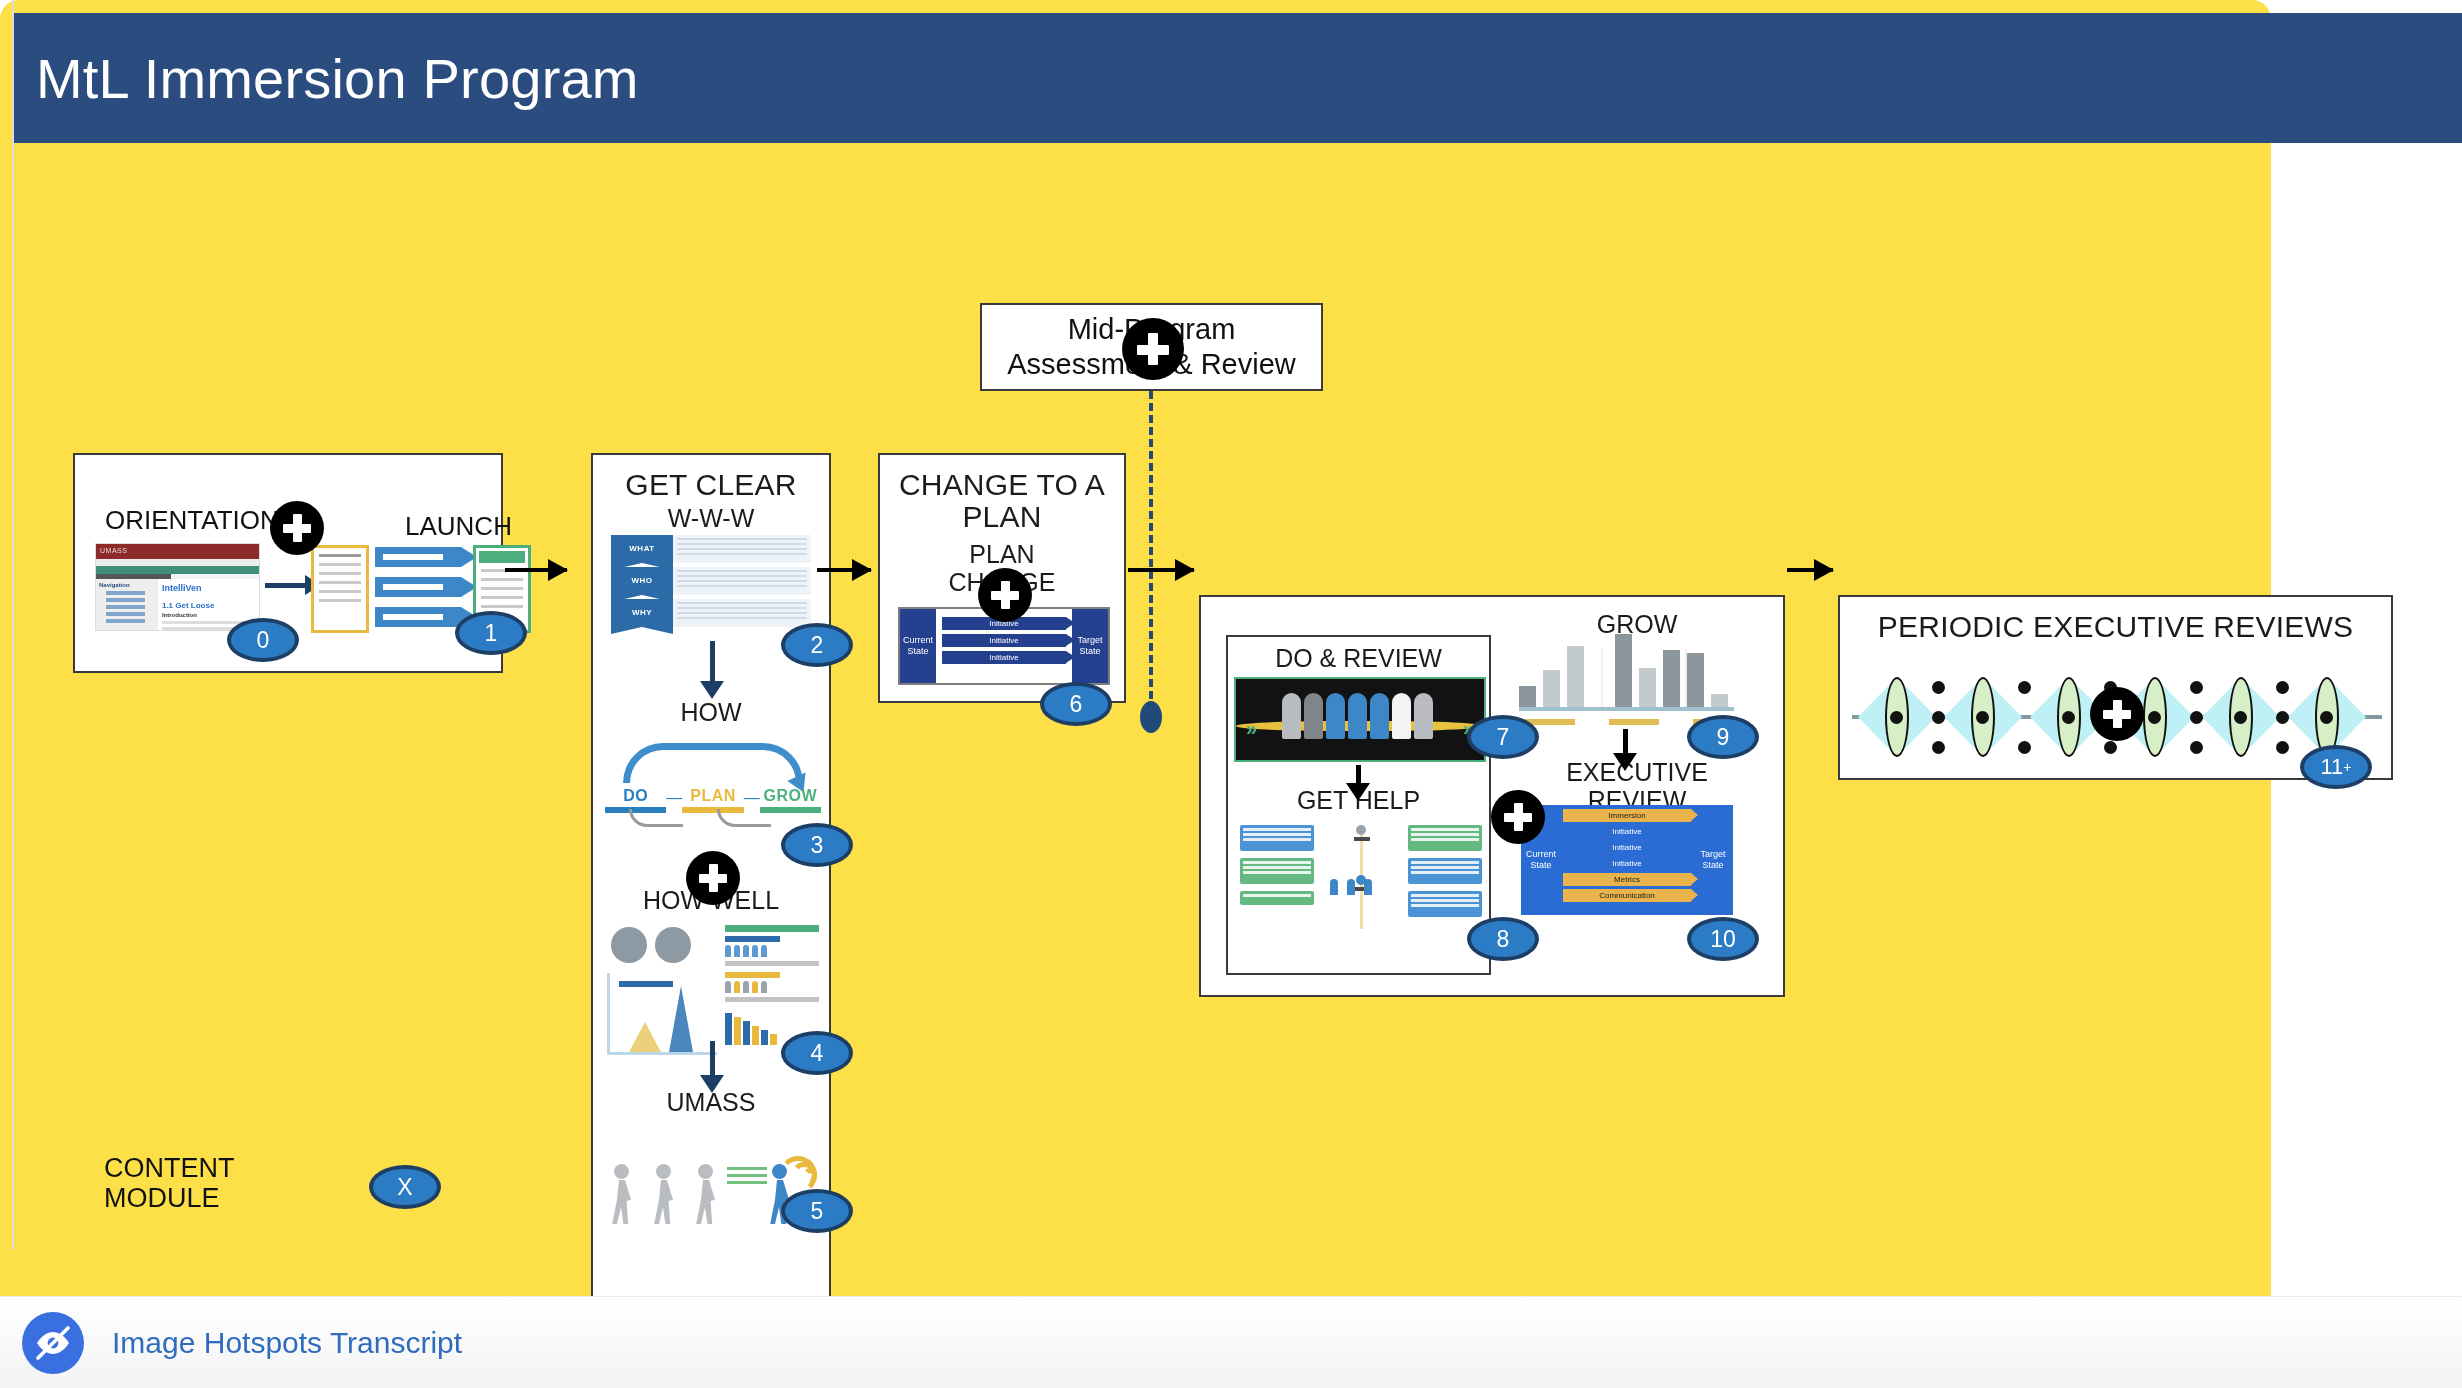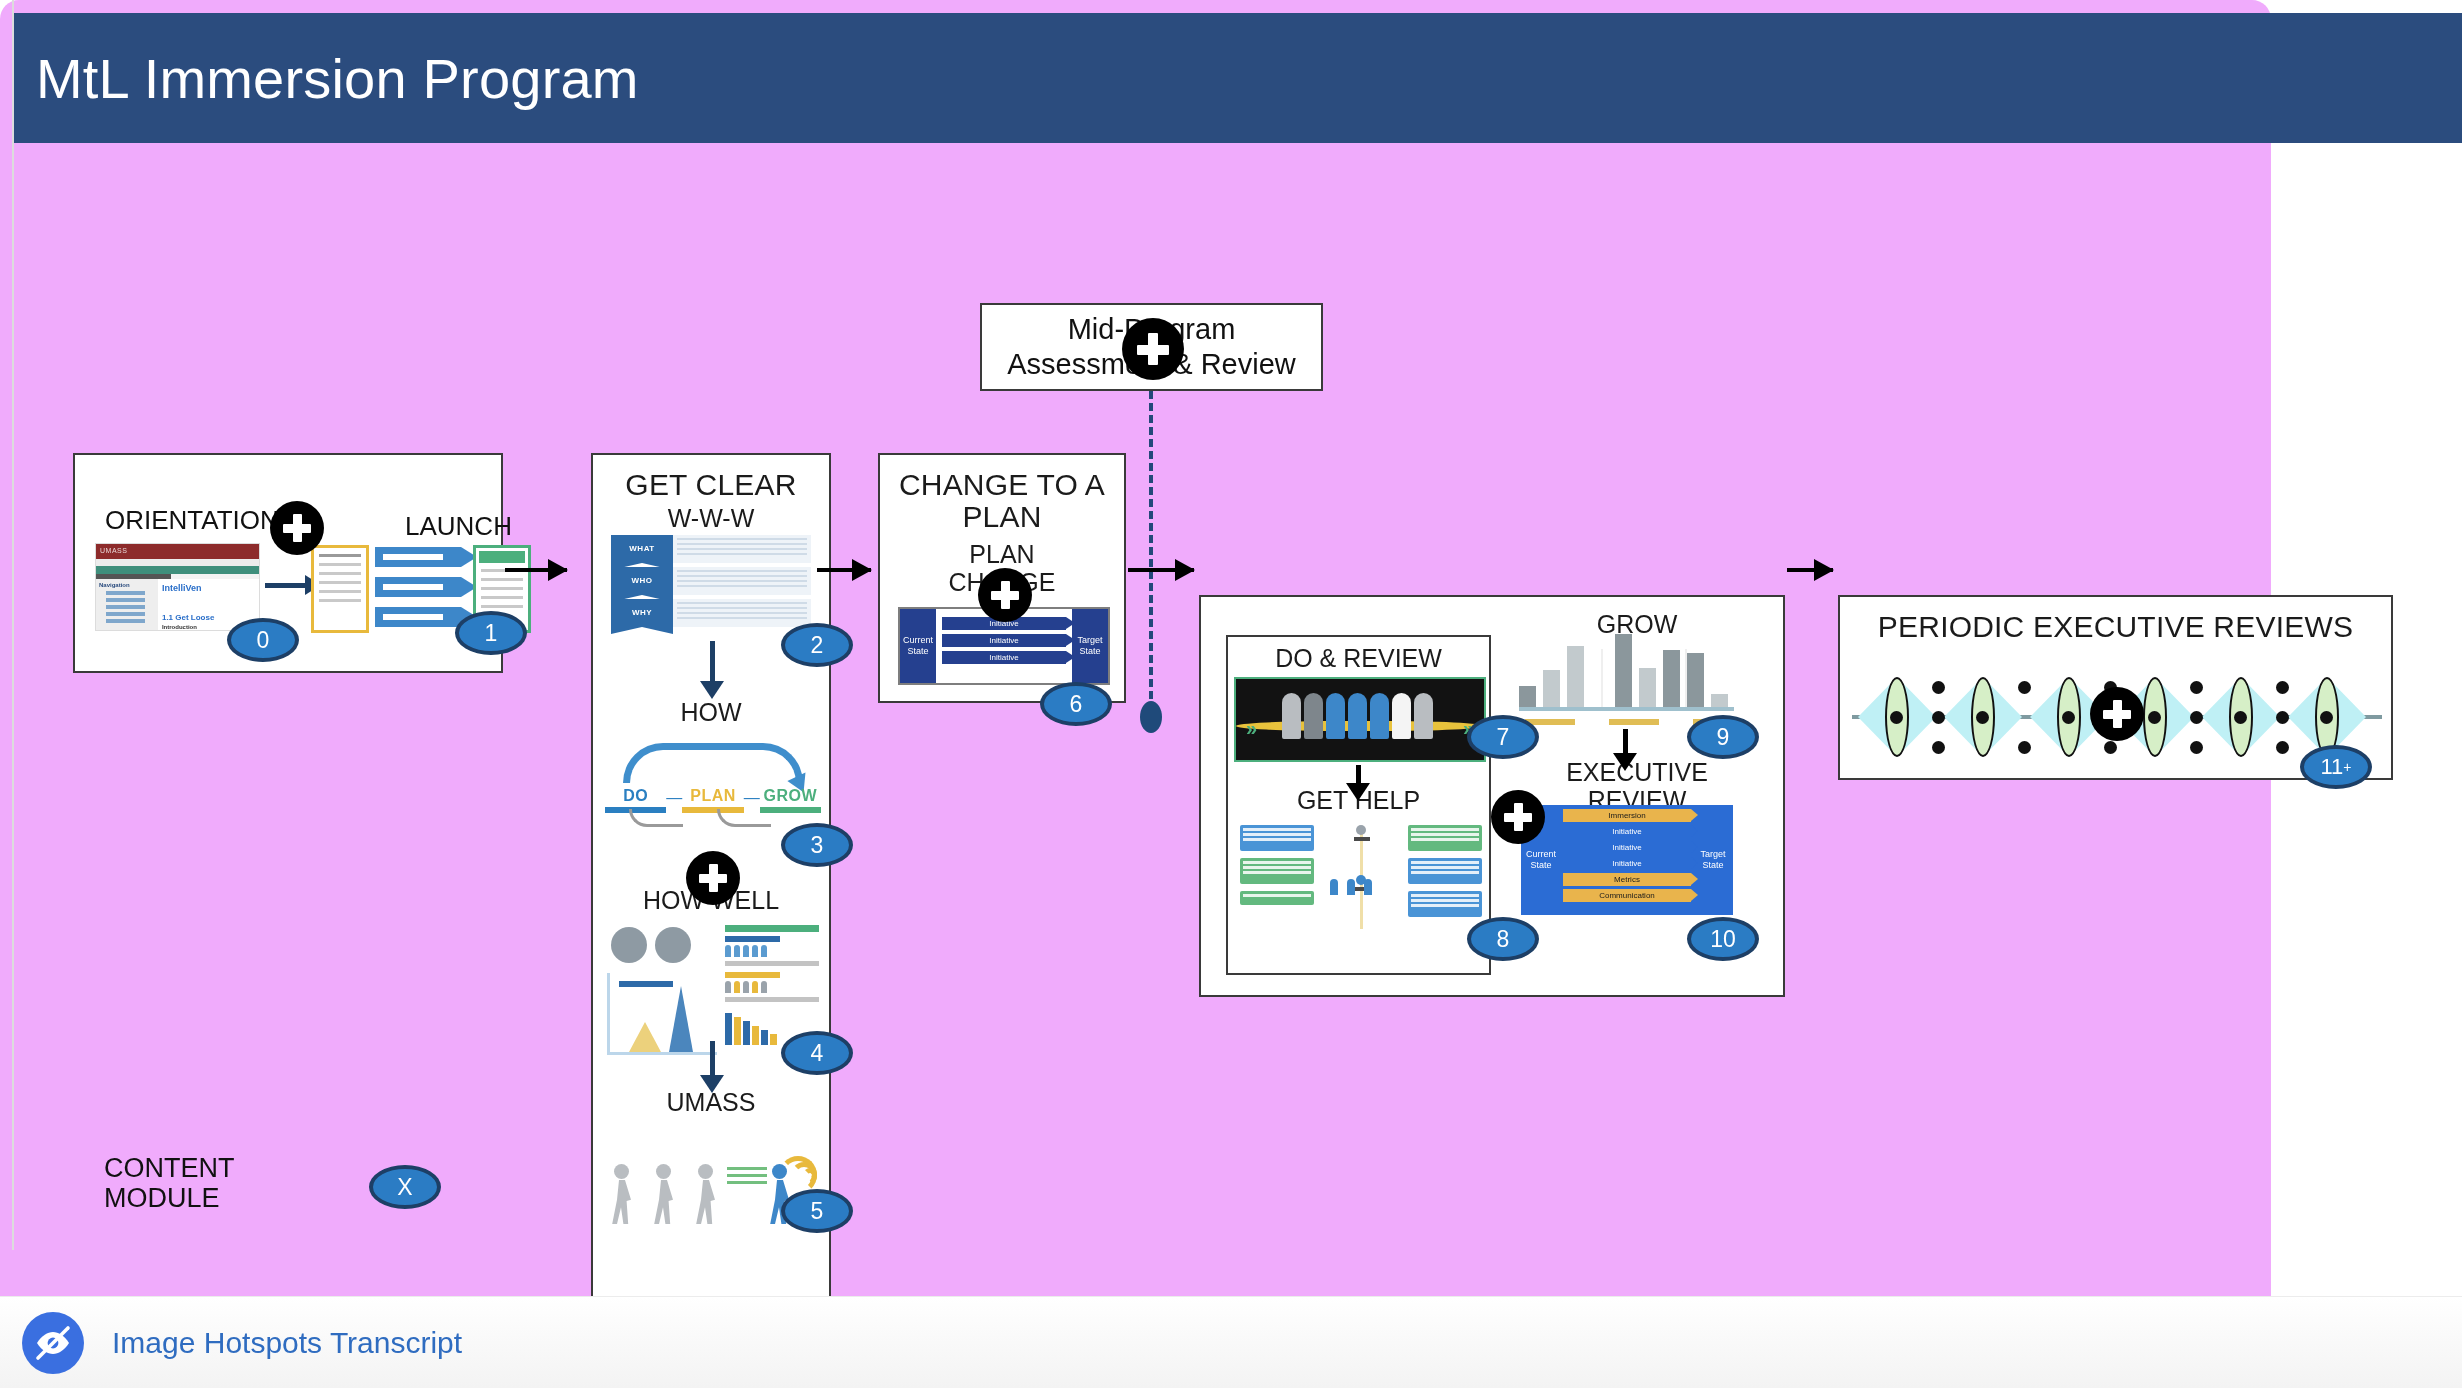--- a/index.html
+++ b/index.html
@@ -7,21 +7,21 @@
   body {
     width:2462px; height:1388px;
     background:#ffffff;
     font-family:"Liberation Sans", sans-serif;
     overflow:hidden;
     position:relative;
   }
   
   #page-frame{
     position:absolute; left:0; top:0; width:2271px; height:1388px;
-    background:#f0abfc;
+    background:#fde047;
     border-radius:19px;
   }
   #left-rule{
     position:absolute; left:12px; top:0; width:2px; height:1250px;
     background:#dcdcdc;
   }
   
   #header{
     position:absolute; left:14px; top:13px; width:2448px; height:130px;
     background:#2b4c7e;
@@ -124,21 +124,21 @@
   #ru-thumb .gbar{ height:8px; background:#3f8f7c; }
   #ru-thumb .gbar2{ height:5px; width:46%; background:#555; }
   #ru-thumb .body{ display:flex; height:53px; }
   #ru-thumb .nav{ width:38%; background:#eee; padding:3px; }
   #ru-thumb .nav .nt{ font-size:6px; font-weight:bold; color:#2b4c7e; }
   #ru-thumb .nav .ni{
     height:4px; margin:3px 0 0 7px; background:#7fa7cc; width:70%;
   }
   #ru-thumb .main{ width:62%; background:#fff; padding:4px; }
   #ru-thumb .brand{ font-size:9px; font-weight:bold; color:#2a6fc9; }
-  #ru-thumb .h1{ font-size:8px; font-weight:bold; color:#2a6fc9; margin-top:20px; }
+  #ru-thumb .h1{ font-size:8px; font-weight:bold; color:#2a6fc9; margin-top:8px; }
   #ru-thumb .h2{ font-size:6px; font-weight:bold; color:#333; margin-top:2px; }
   #ru-thumb .p{ height:3px; background:#ddd; margin-top:3px; }
   
   #ru-arrow{ position:absolute; left:190px; top:128px; width:42px; height:5px; background:#1d3f66; }
   #ru-arrow::after{
     content:""; position:absolute; right:-14px; top:-8px;
     border-left:16px solid #1d3f66;
     border-top:10px solid transparent; border-bottom:10px solid transparent;
   }
   

